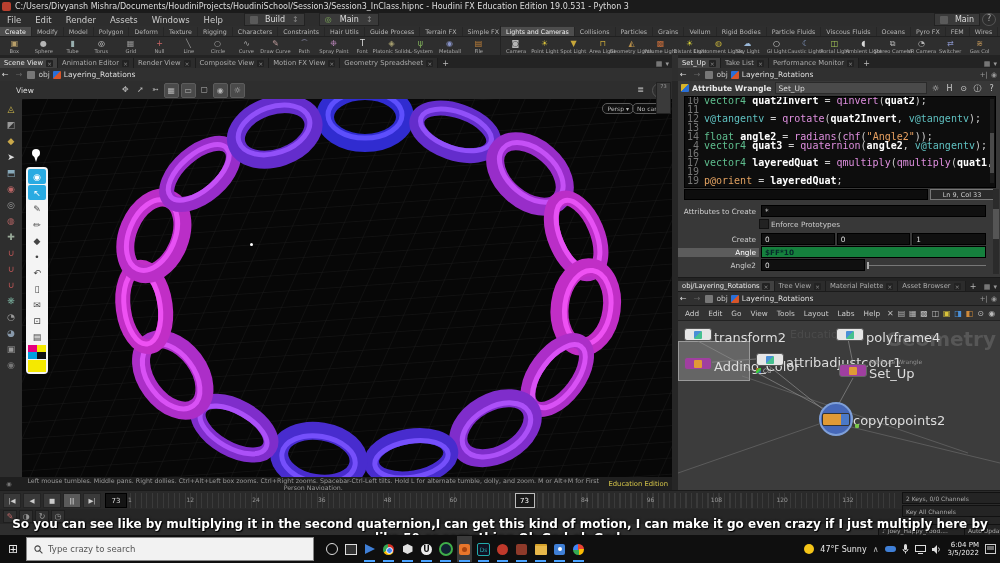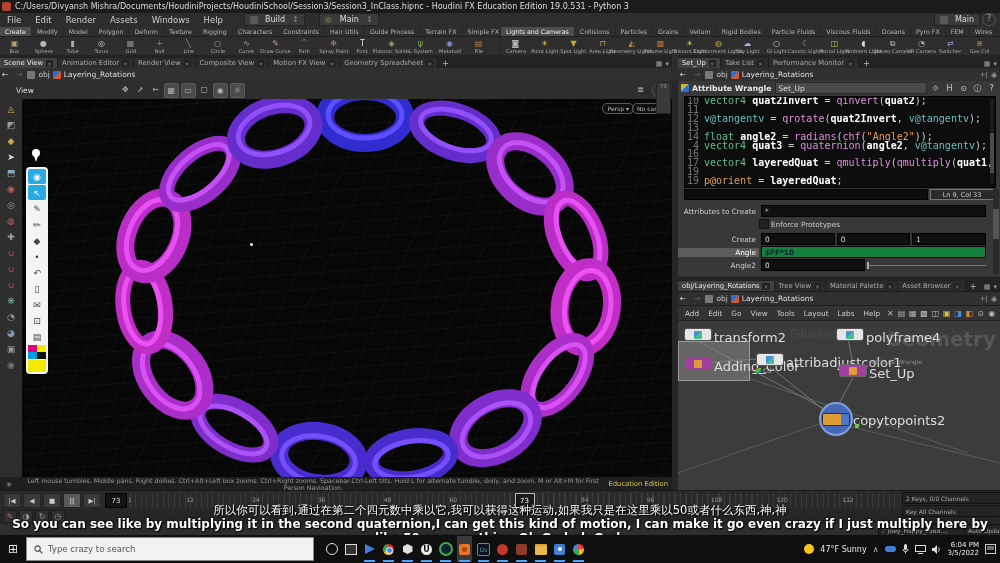--- a/index.html
+++ b/index.html
@@ -741,21 +741,20 @@
       <span>Key All Channels</span>
     </div>
   <div class="sidebox" style="left:878px;top:524px;width:82px;">
       <span style="color:#888;">♪</span>
       <span>Joey_Happy_Food....</span>
     </div>
   <div class="sidebox" style="left:964px;top:524px;width:32px;">
       <span>Auto Update</span>
     </div>
 
-  <div class="abs sub zh">所以你可以看到,通过在第二个四元数中乘以它,我可以获得这种运动,如果我只是在这里乘以50或者什么东西,神,神</div>
   <div class="abs sub en">So you can see like by multiplying it in the second quaternion,I can get this kind of motion, I can make it go even crazy if I just multiply here by like 50 or something,Oh God,oh God,</div>
 
   <div class="abs taskbar">
     <div class="startbtn">⊞</div>
     <div class="searchbox">
       <svg width="9" height="9" viewBox="0 0 10 10">
           <circle cx="4" cy="4" r="3" fill="none" stroke="#444" stroke-width="1.2"></circle>
           <line x1="6.3" y1="6.3" x2="9.3" y2="9.3" stroke="#444" stroke-width="1.2"></line>
         </svg>
       <span>Type crazy to search</span>

